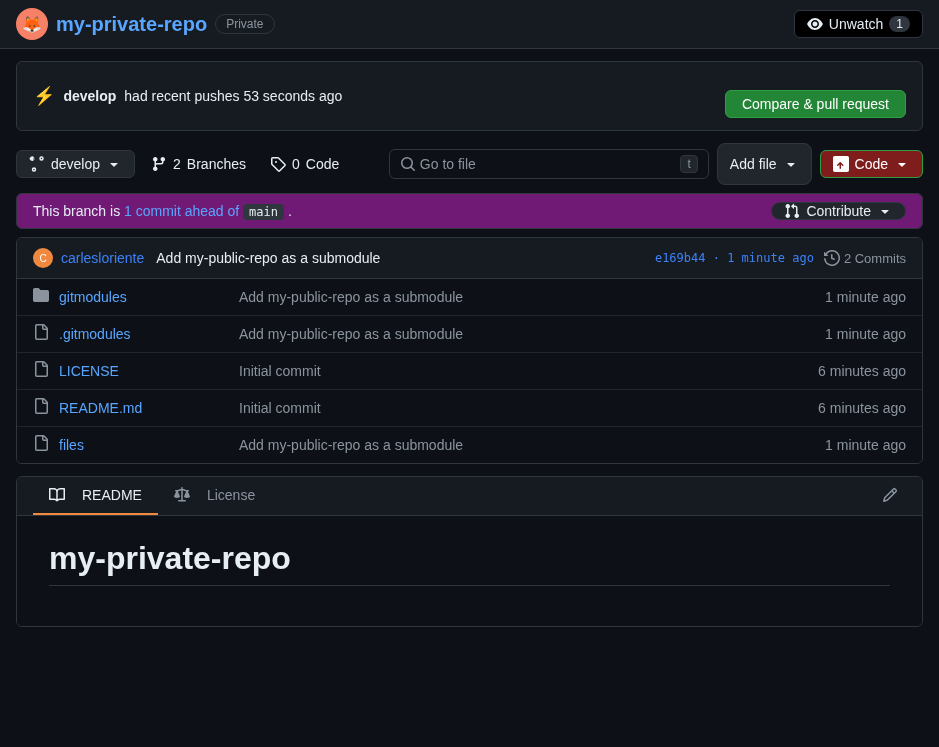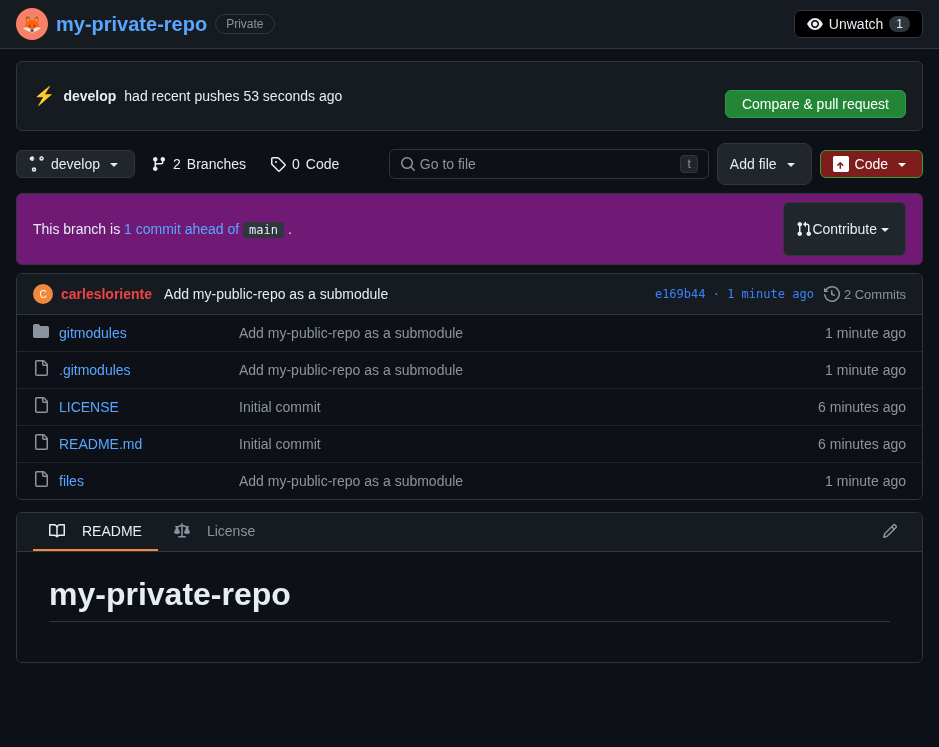--- a/index.html
+++ b/index.html
@@ -197,25 +197,26 @@
       background: #30363d;
       border-radius: 4px;
       padding: 1px 6px;
       font-family: monospace;
       font-size: 12px;
       color: #e6edf3;
     }
     .contribute-btn {
       display: flex;
       align-items: center;
+      gap: 6px;
       background: #21262d;
       border: 1px solid #30363d;
-      border-radius: 6px;
-      color: #e6edf3;
-      padding: 18px 12px;
+      border-radius: 14px;
+      color: #e6edf3;
+      padding: 0 12px;
       cursor: pointer;
       font-size: 14px;
     }
 
     
     .file-table-container {
       margin: 0 16px 12px 16px;
       border: 1px solid #30363d;
       border-radius: 6px;
       overflow: hidden;
@@ -237,21 +238,21 @@
       width: 20px;
       height: 20px;
       border-radius: 50%;
       background: #f0883e;
       display: flex;
       align-items: center;
       justify-content: center;
       font-size: 10px;
       color: #fff;
     }
-    .author-name { color: #ef4444; font-weight: 700; font-size: 14px; }
+    .author-name { color: #3b82f6; font-weight: 400; font-size: 14px; }
     .commit-message { color: #e6edf3; font-size: 14px; margin-left: 4px; }
     .commit-meta {
       display: flex;
       align-items: center;
       gap: 10px;
       color: #8b949e;
       font-size: 12px;
     }
     .commit-hash { color: #3b82f6; font-family: monospace; }
     .commits-link {

